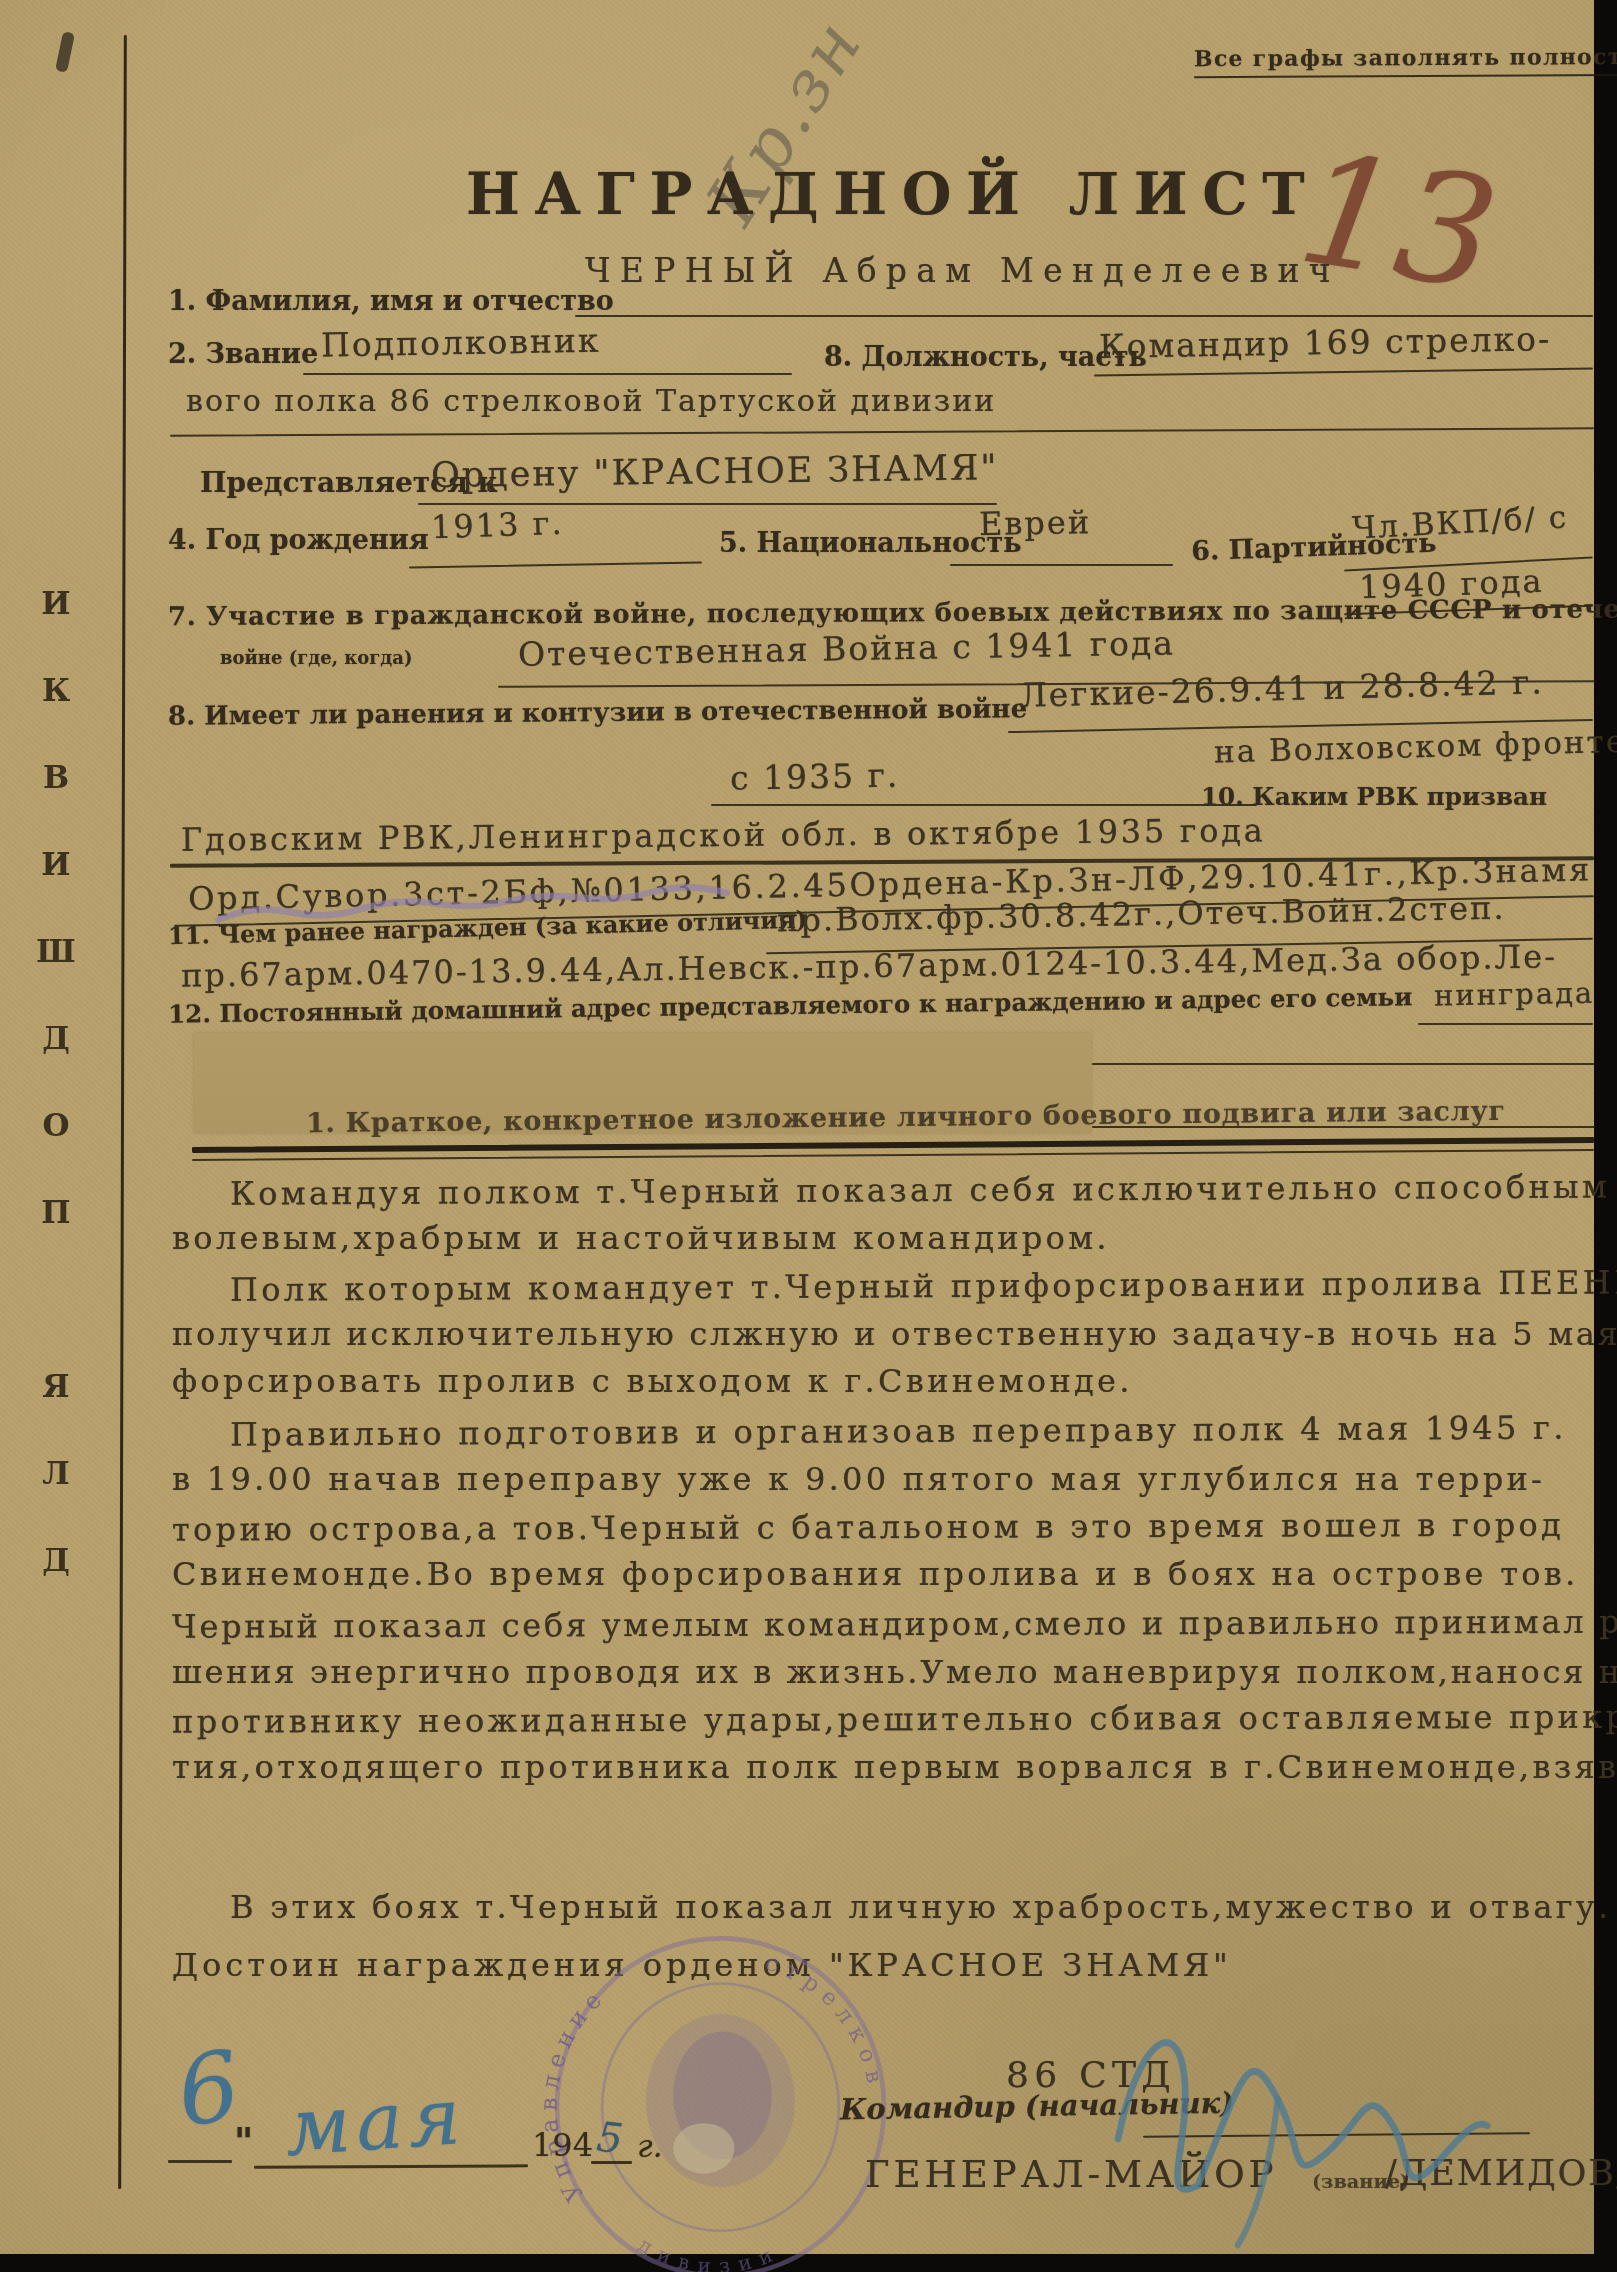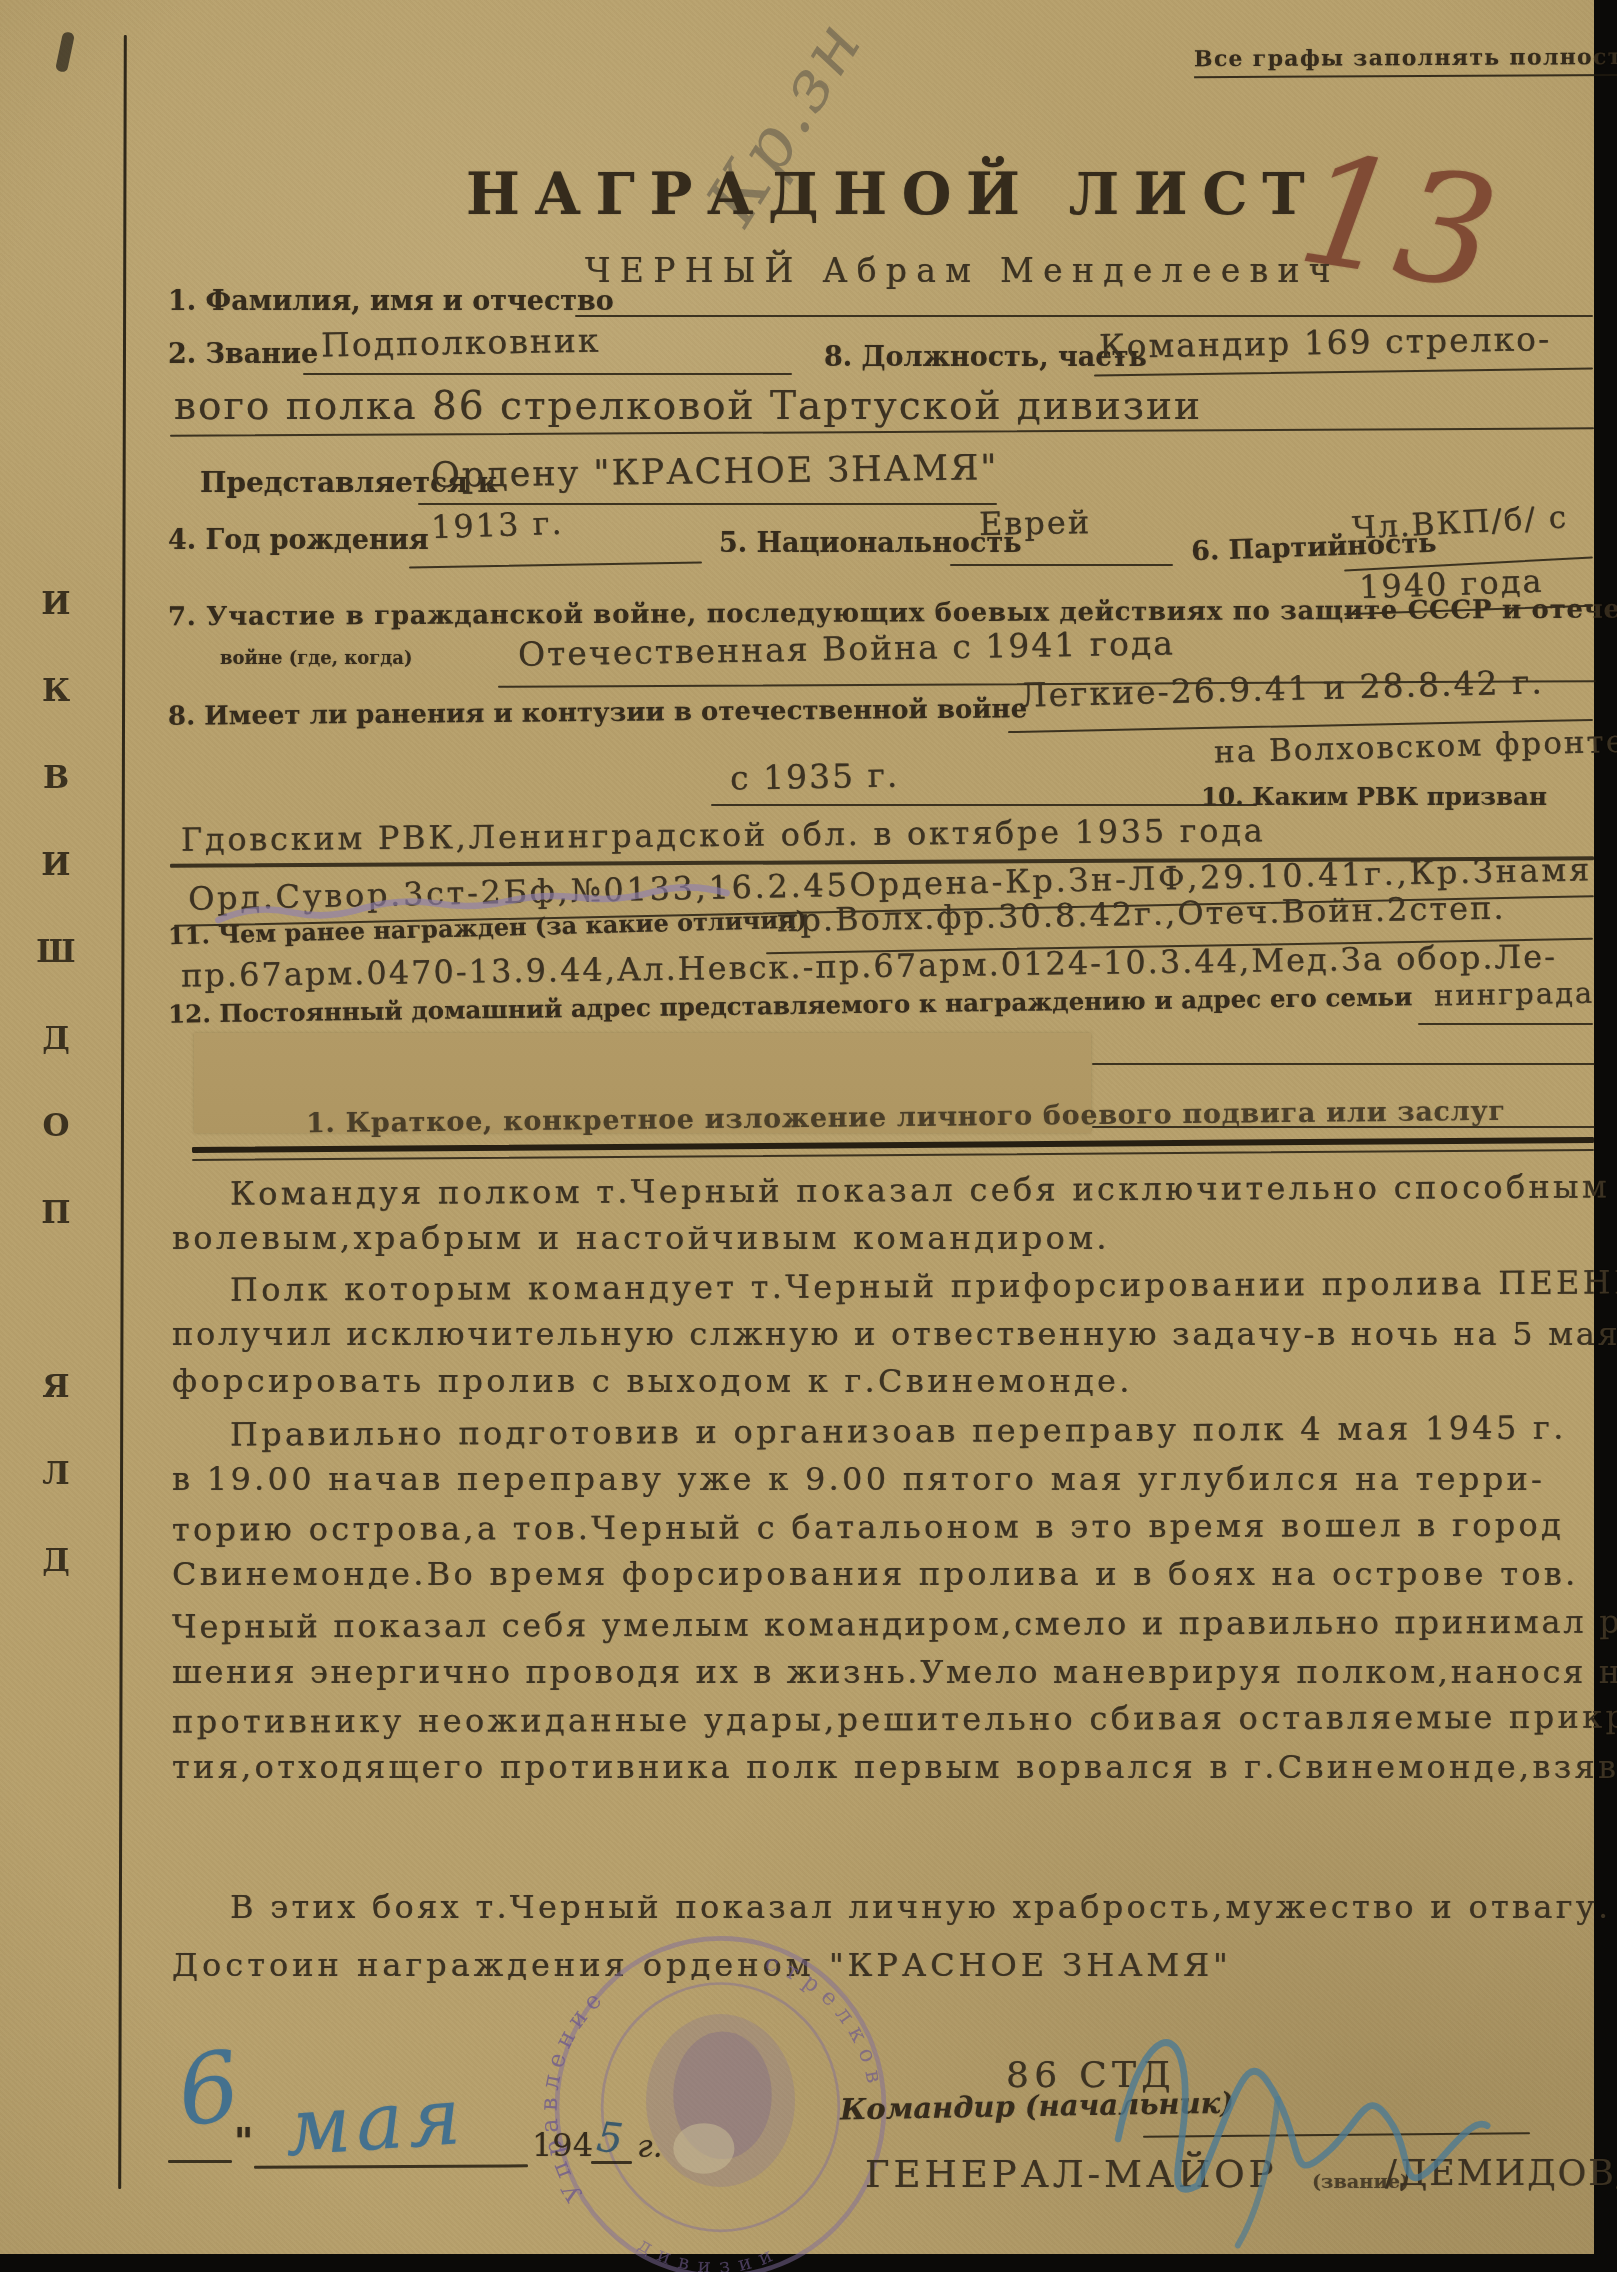--- a/index.html
+++ b/index.html
@@ -61,21 +61,21 @@
   <div class="abs typed" style="left:585px;top:251px;font-size:33px;letter-spacing:9.3px;">ЧЕРНЫЙ Абрам Менделеевич</div>
   <div class="abs print" style="left:168px;top:285px;font-size:27px;">1.   Фамилия, имя и отчество</div>
   <div class="rule" style="left:575px;top:315px;width:1018px;"></div>
 
   <div class="abs print" style="left:168px;top:338px;font-size:27px;">2.   Звание</div>
   <div class="abs typed" style="left:321px;top:323px;font-size:33px;transform:rotate(-1deg);">Подполковник</div>
   <div class="rule" style="left:303px;top:373px;width:489px;"></div>
   <div class="abs print" style="left:824px;top:341px;font-size:27px;">8. Должность, часть</div>
   <div class="abs typed" style="left:1099px;top:323px;font-size:33px;transform:rotate(-1deg);">Командир 169 стрелко-</div>
   <div class="rule" style="left:1094px;top:371px;width:499px;transform:rotate(-0.8deg);"></div>
-  <div class="abs typed" style="left:174px;top:383px;font-size:39px;">вого полка 86 стрелковой Тартуской дивизии</div>
+  <div class="abs typed" style="left:186px;top:383px;font-size:30px;">вого полка 86 стрелковой Тартуской дивизии</div>
   <div class="rule" style="left:170px;top:431px;width:1424px;transform:rotate(-0.3deg);"></div>
 
   <div class="abs print" style="left:200px;top:466px;font-size:28px;">Представляется к</div>
   <div class="abs typed" style="left:431px;top:451px;font-size:35px;transform:rotate(-0.8deg);">Ордену "КРАСНОЕ ЗНАМЯ"</div>
   <div class="rule" style="left:418px;top:503px;width:579px;"></div>
 
   <div class="abs print" style="left:168px;top:524px;font-size:27px;">4.   Год рождения</div>
   <div class="abs typed" style="left:431px;top:506px;font-size:32px;transform:rotate(-2deg);">1913 г.</div>
   <div class="rule" style="left:409px;top:564px;width:293px;transform:rotate(-1deg);"></div>
   <div class="abs print" style="left:719px;top:527px;font-size:27px;">5. Национальность</div>

